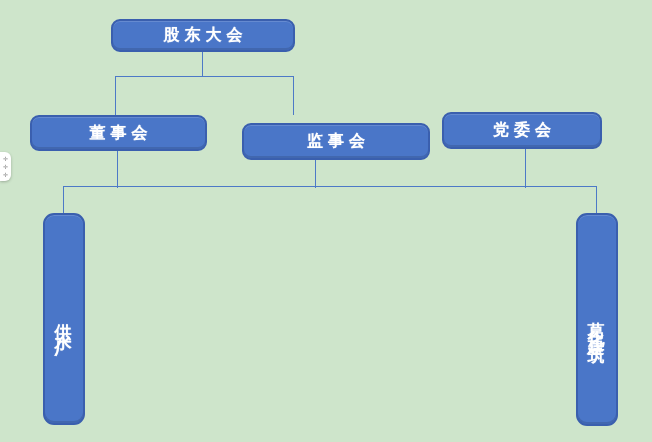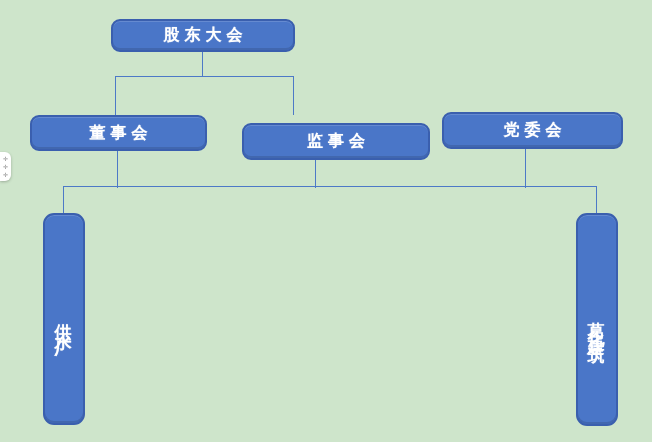--- a/index.html
+++ b/index.html
@@ -94,21 +94,21 @@
   </div>
 
   <div class="node node-h" style="left:30px; top:115px; width:177px; height:36px;">
     <span class="node-label">董事会</span>
   </div>
 
   <div class="node node-h" style="left:242px; top:114px; width:188px; height:37px;margin-top:9px;">
     <span class="node-label">监事会</span>
   </div>
 
-  <div class="node node-h" style="left:442px; top:112px; width:181px; height:37px;font-family:Liberation Serif, serif;">
+  <div class="node node-h" style="left:442px; top:112px; width:160px; height:37px;font-family:Liberation Serif, serif;">
     <span class="node-label">党委会</span>
   </div>
 
   <div class="node node-v" style="left:43px; top:213px; width:42px; height:212px; border-radius:11px;">
     <span class="node-label">供水厂</span>
   </div>
 
   <div class="node node-v" style="left:576px; top:213px; width:42px; height:213px; border-radius:11px;">
     <span class="node-label">葛化建筑</span>
   </div>

